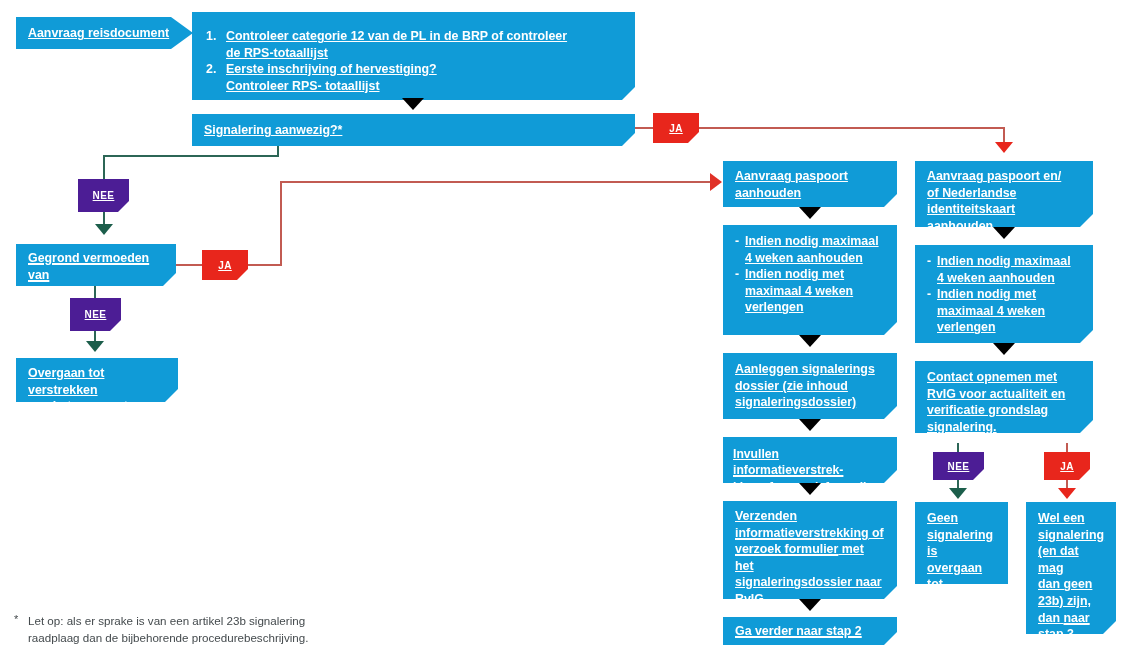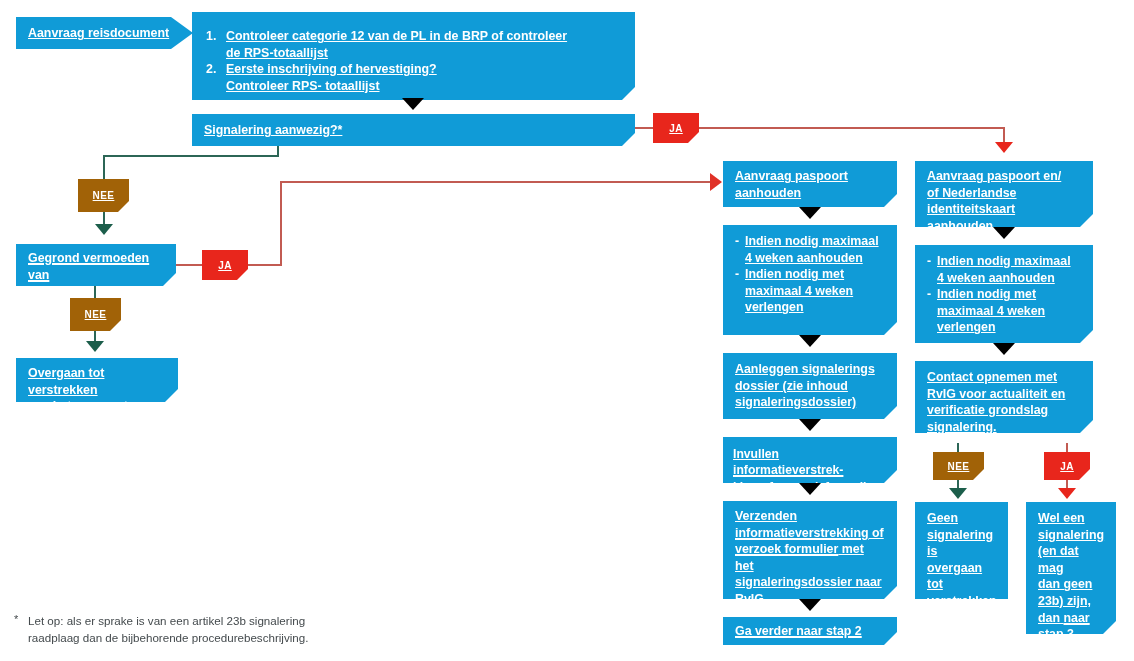--- a/index.html
+++ b/index.html
@@ -32,21 +32,21 @@
     clip-path:polygon(0 0, calc(100% - 22px) 0, 100% 50%, calc(100% - 22px) 100%, 0 100%);
   }
 
   
   .badge{
     color:#ffffff;font-size:10px;font-weight:700;letter-spacing:.4px;
     display:flex;align-items:center;justify-content:center;
     clip-path:polygon(0 0, 100% 0, 100% calc(100% - 11px), calc(100% - 11px) 100%, 0 100%);
     text-align:right;
   }
-  .badge.nee{background:#a16207;}
+  .badge.nee{background:#4c1d95;}
   .badge.ja{background:#E8261C;}
 
   
   .ln{position:absolute;}
   .ln.green{background:#2C6656;}
   .ln.red{background:#C25B52;}
 
   
   .tri{position:absolute;width:0;height:0;}
   .tri.down-black{border-left:11px solid transparent;border-right:11px solid transparent;border-top:12px solid #000000;}
@@ -228,21 +228,21 @@
   <div class="ln green" style="left:957px;top:480px;width:2px;height:10px;"></div>
   <div class="tri down-green" style="left:949px;top:488px;"></div>
 
   <div class="ln red" style="left:1066px;top:443px;width:2px;height:9px;"></div>
   <div class="node badge ja" style="left:1044px;top:452px;width:46px;height:28px;">
     <span>JA</span>
   </div>
   <div class="ln red" style="left:1066px;top:480px;width:2px;height:10px;"></div>
   <div class="tri down-red" style="left:1058px;top:488px;"></div>
 
-  <div class="node box" style="left:915px;top:502px;width:93px;height:97px;padding-top:8px;clip-path:none;">
+  <div class="node box" style="left:915px;top:502px;width:93px;height:82px;padding-top:8px;clip-path:none;">
     <span>Geen</span><br>
     <span>signalering is</span><br>
     <span>overgaan tot</span><br>
     <span>verstrekken</span>
   </div>
 
   <div class="node box" style="left:1026px;top:502px;width:90px;height:132px;padding-top:8px;">
     <span>Wel een</span><br>
     <span>signalering</span><br>
     <span>(en dat mag</span><br>

